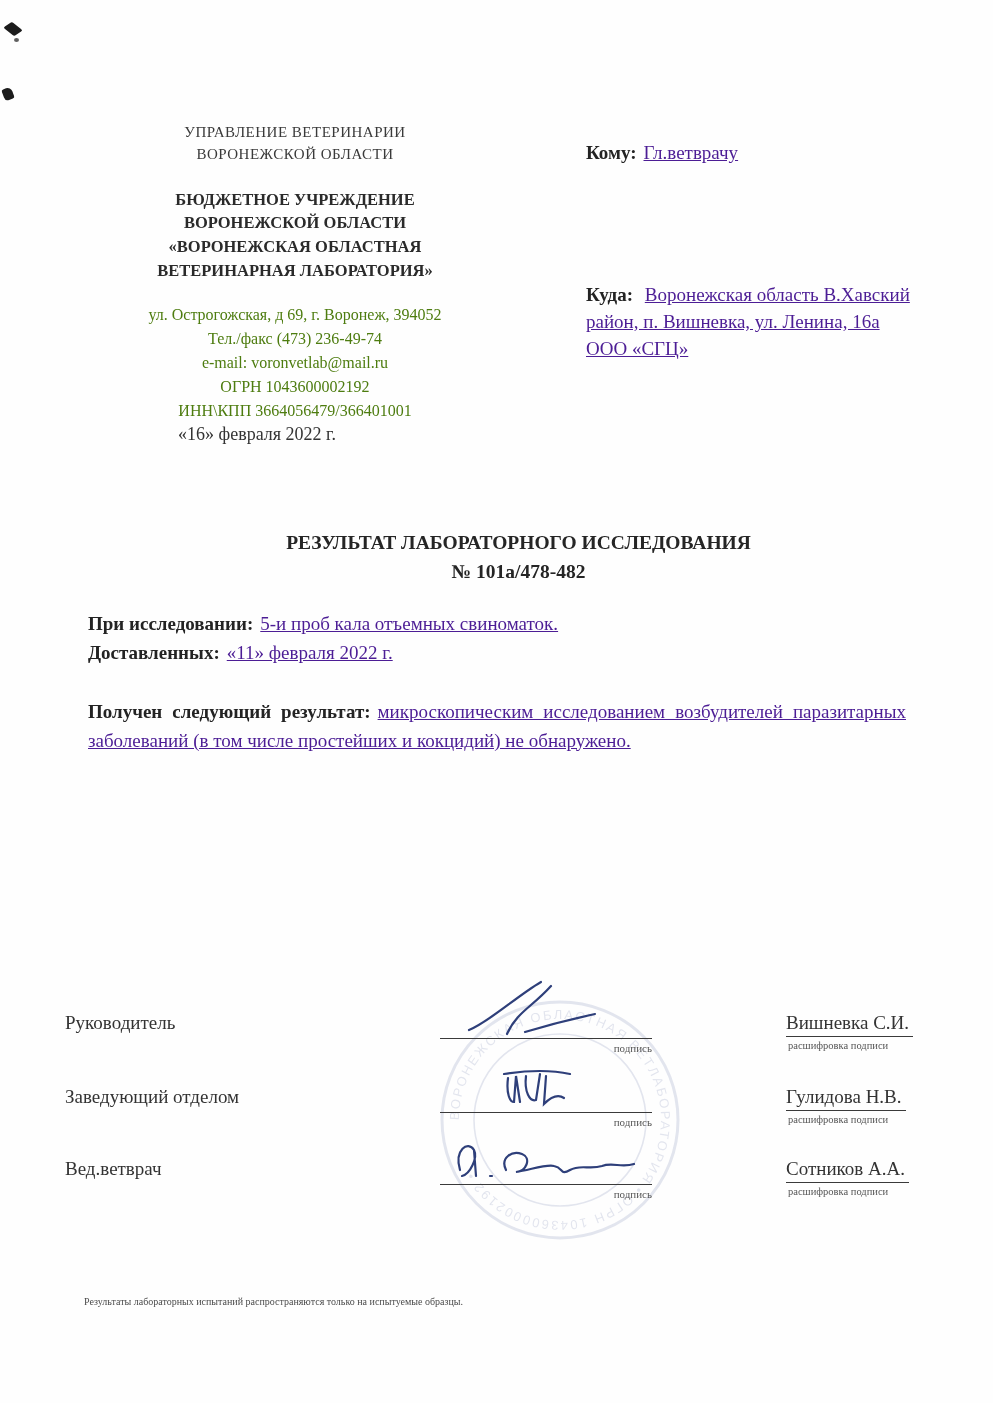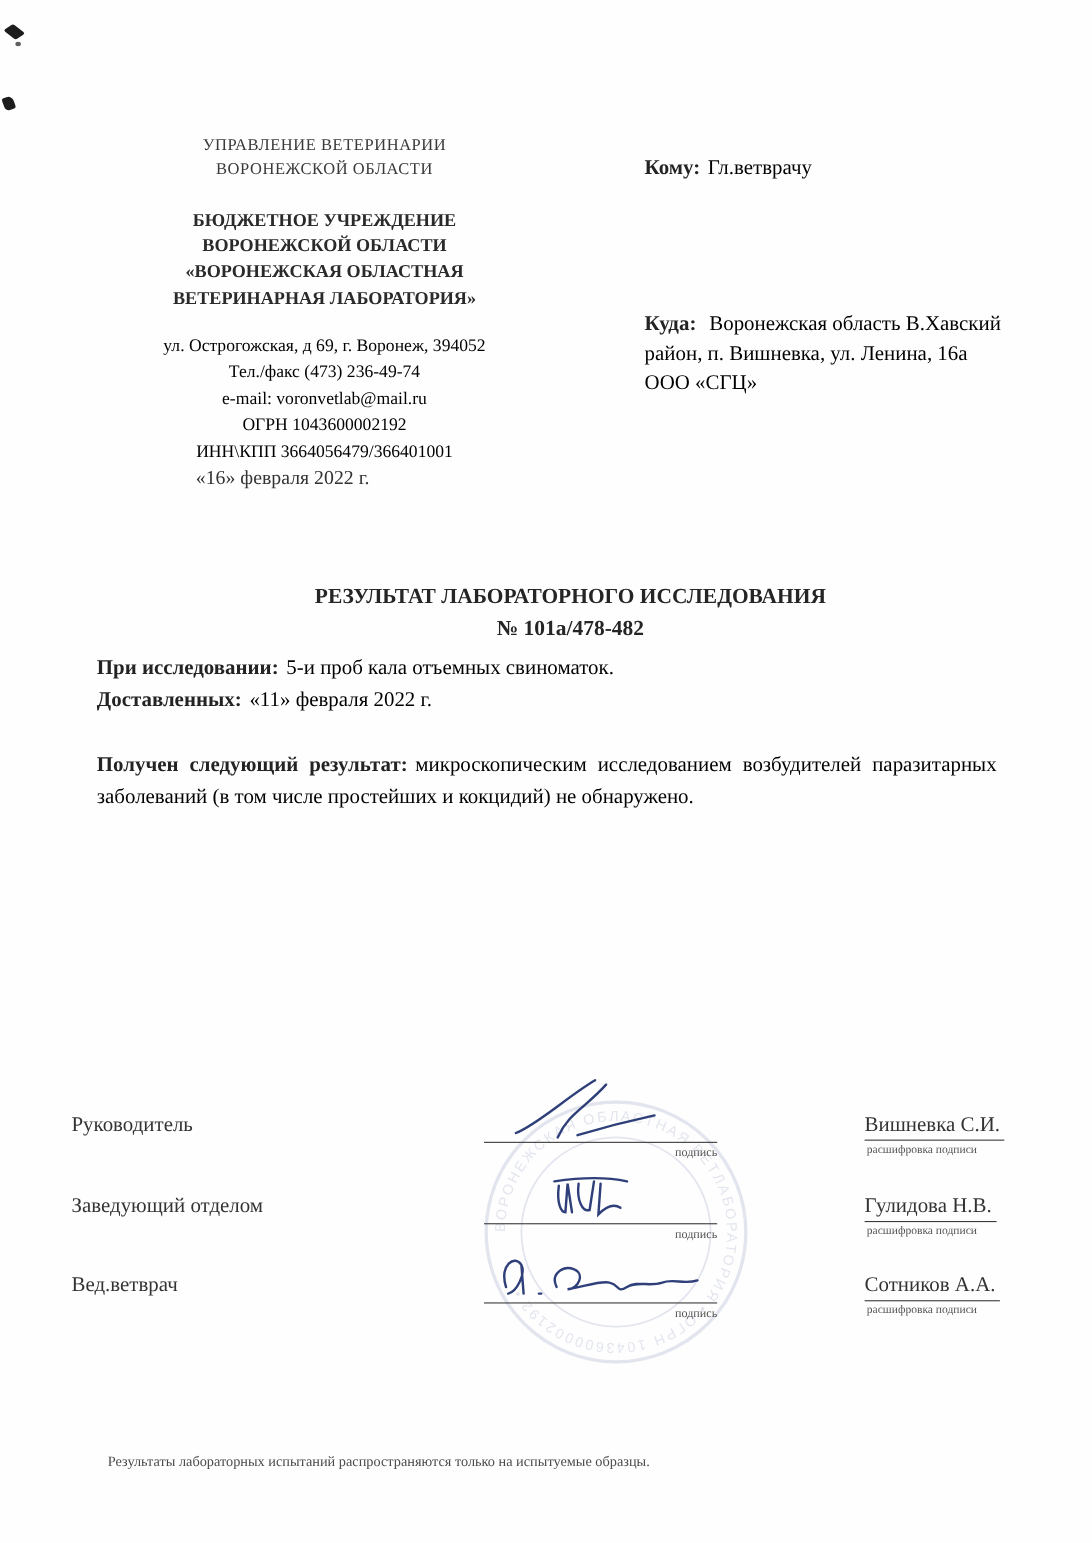--- a/index.html
+++ b/index.html
@@ -43,21 +43,21 @@
     margin-top: 22px;
     font-size: 16.5px;
     font-weight: bold;
     line-height: 1.45;
     color: #2a2a2a;
   }
   .hdr-contacts {
     margin-top: 20px;
     font-size: 16px;
     line-height: 1.5;
-    color: #000000;
+    color: #4d7c0f;
   }
   .hdr-date {
     position: absolute;
     left: 178px; top: 424px;
     font-size: 18px;
     color: #333;
   }
 
   .hdr-right-to {
     position: absolute;
@@ -65,38 +65,38 @@
     font-size: 19px;
   }
   .hdr-right-where {
     position: absolute;
     left: 586px; top: 282px;
     width: 330px;
     font-size: 19px;
     line-height: 1.42;
   }
   .lbl { font-weight: bold; color: #232323; }
-  .val { margin-left: 7px; color: #000000; }
+  .val { margin-left: 7px; color: #4c1d95; text-decoration: underline; }
 
   
   .doc-title {
     position: absolute;
     left: 0; top: 528px;
     width: 100%;
     text-align: center;
     font-weight: bold;
     font-size: 19.5px;
     line-height: 1.5;
     color: #252525;
   }
 
   
   .body-block {
     position: absolute;
-    left: 88px; top: 594px;
+    left: 88px; top: 610px;
     width: 818px;
     font-size: 19px;
     line-height: 1.52;
     color: #303030;
   }
   .body-block p { margin: 0; }
   .body-block p.just { text-align: justify; }
   .body-block .gap { height: 30px; }
 
   
@@ -150,24 +150,23 @@
   .stamp {
     position: absolute;
     left: 420px; top: 980px;
     opacity: 0.15;
     pointer-events: none;
   }
 
   
   .footer-note {
     position: absolute;
-    left: 98px; top: 1296px;
-    font-size: 13px;
+    left: 84px; top: 1296px;
+    font-size: 10px;
     color: #4a4a4a;
-    margin-top: 25px;
   }
 </style>
 </head>
 <body>
 
 <div class="page">
 
   <div class="artifact a1"></div>
   <div class="artifact a2"></div>
   <div class="artifact a3"></div>

